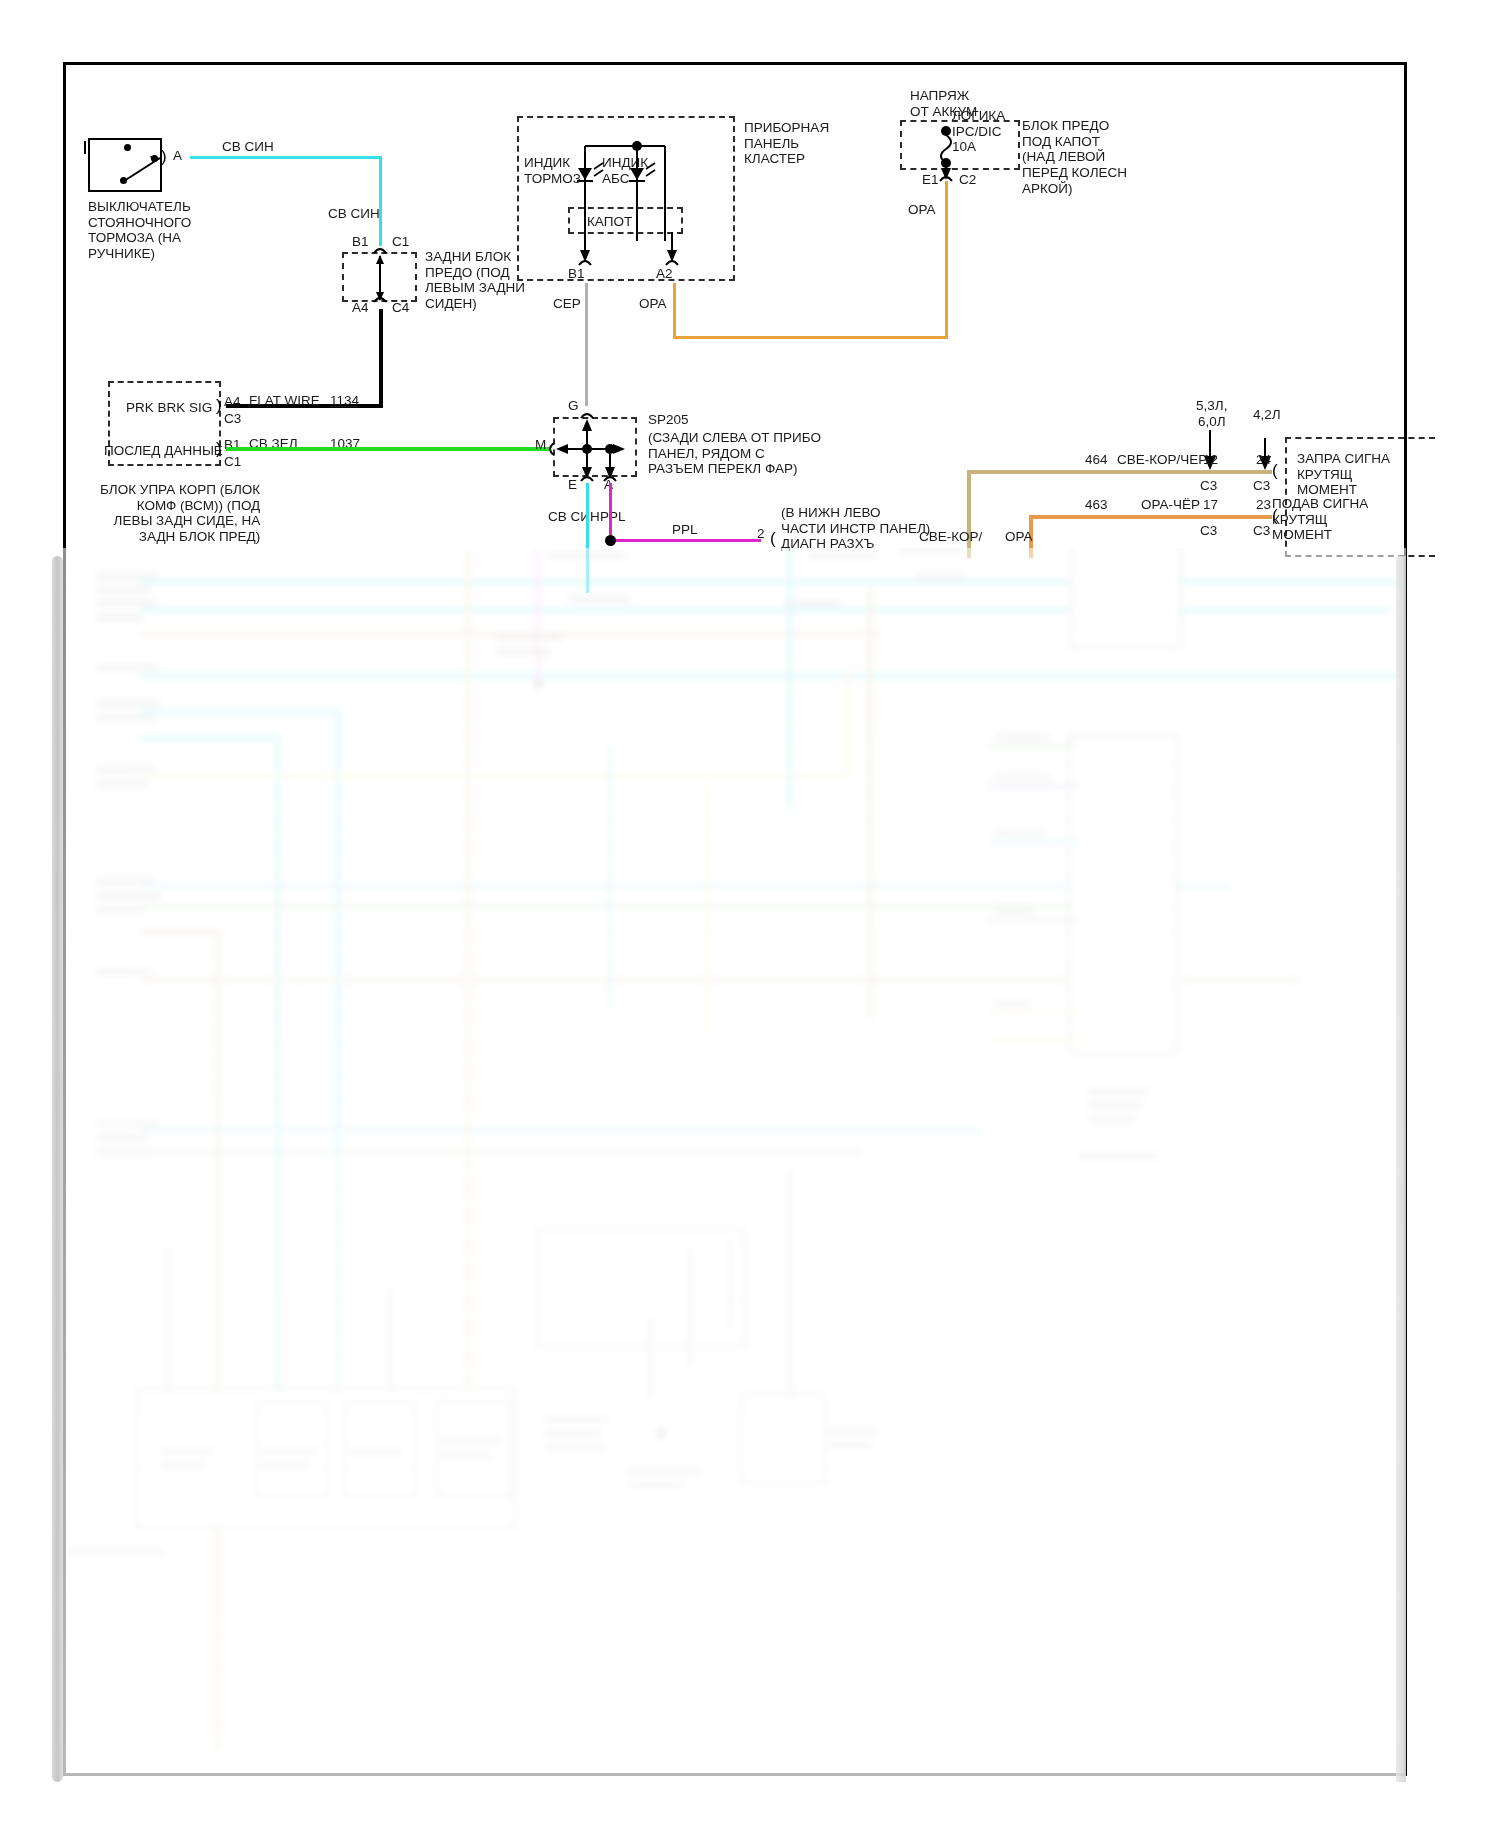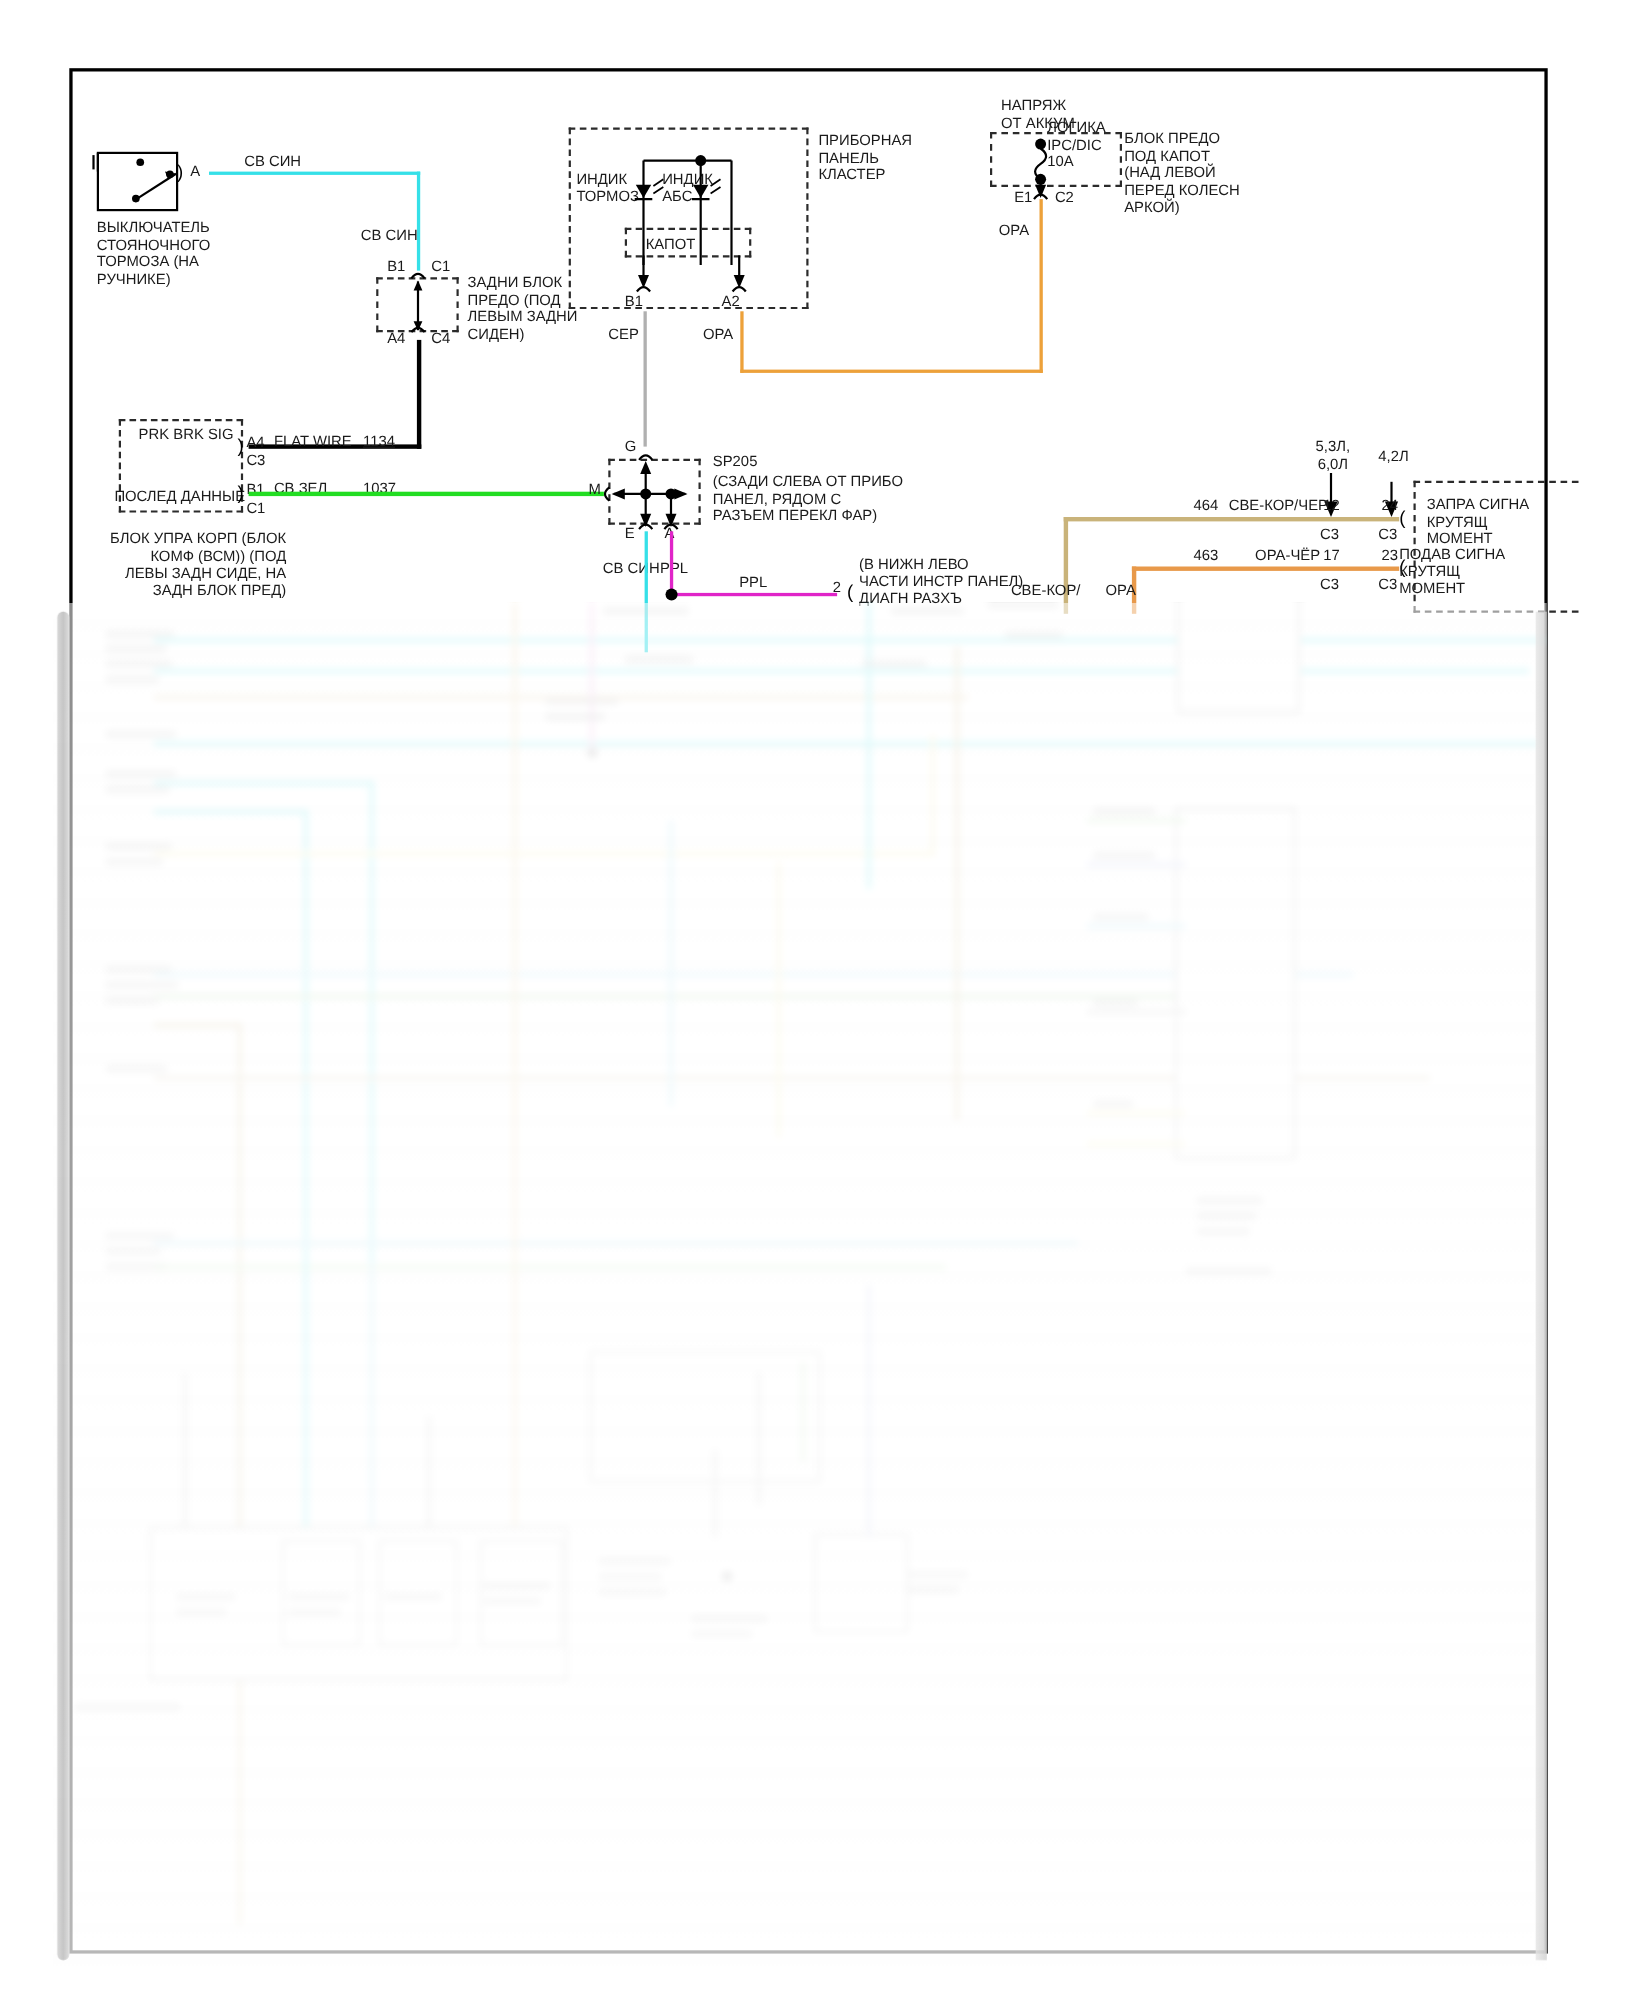--- a/index.html
+++ b/index.html
@@ -90,21 +90,21 @@
     <path d="M32 59 q6 -8 12 0" fill="none" stroke="#000" stroke-width="2"></path>
     <line x1="38" y1="13" x2="38" y2="57" stroke="#000" stroke-width="2"></line>
     <polygon points="38,12 34,21 42,21" fill="#000"></polygon>
     <polygon points="38,58 34,49 42,49" fill="#000"></polygon>
   </svg>
 
   <div class="wire" style="left:379px;top:309px;width:4px;height:99px;background:#000;"></div>
   <div class="wire" style="left:226px;top:404px;width:157px;height:4px;background:#000;"></div>
 
   <div class="dbox" style="left:108px;top:381px;width:113px;height:85px;"></div>
-  <div class="lbl t13" style="left:126px;top:387px;">PRK BRK SIG</div>
+  <div class="lbl t13" style="left:126px;top:400px;">PRK BRK SIG</div>
   <div class="lbl t13" style="left:104px;top:443px;">ПОСЛЕД ДАННЫЕ</div>
   <span class="cup" style="left:216px;top:397px;">)</span>
   <span class="cup" style="left:216px;top:440px;">)</span>
   <div class="lbl t13" style="left:224px;top:394px;">A4</div>
   <div class="lbl t13" style="left:224px;top:411px;">C3</div>
   <div class="lbl t13" style="left:224px;top:437px;">B1</div>
   <div class="lbl t13" style="left:224px;top:454px;">C1</div>
   <div class="lbl t13" style="left:249px;top:393px;">FLAT WIRE</div>
   <div class="lbl t13" style="left:330px;top:393px;text-decoration:underline;">1134</div>
   <div class="lbl t13" style="left:249px;top:436px;">СВ ЗЕЛ</div>

